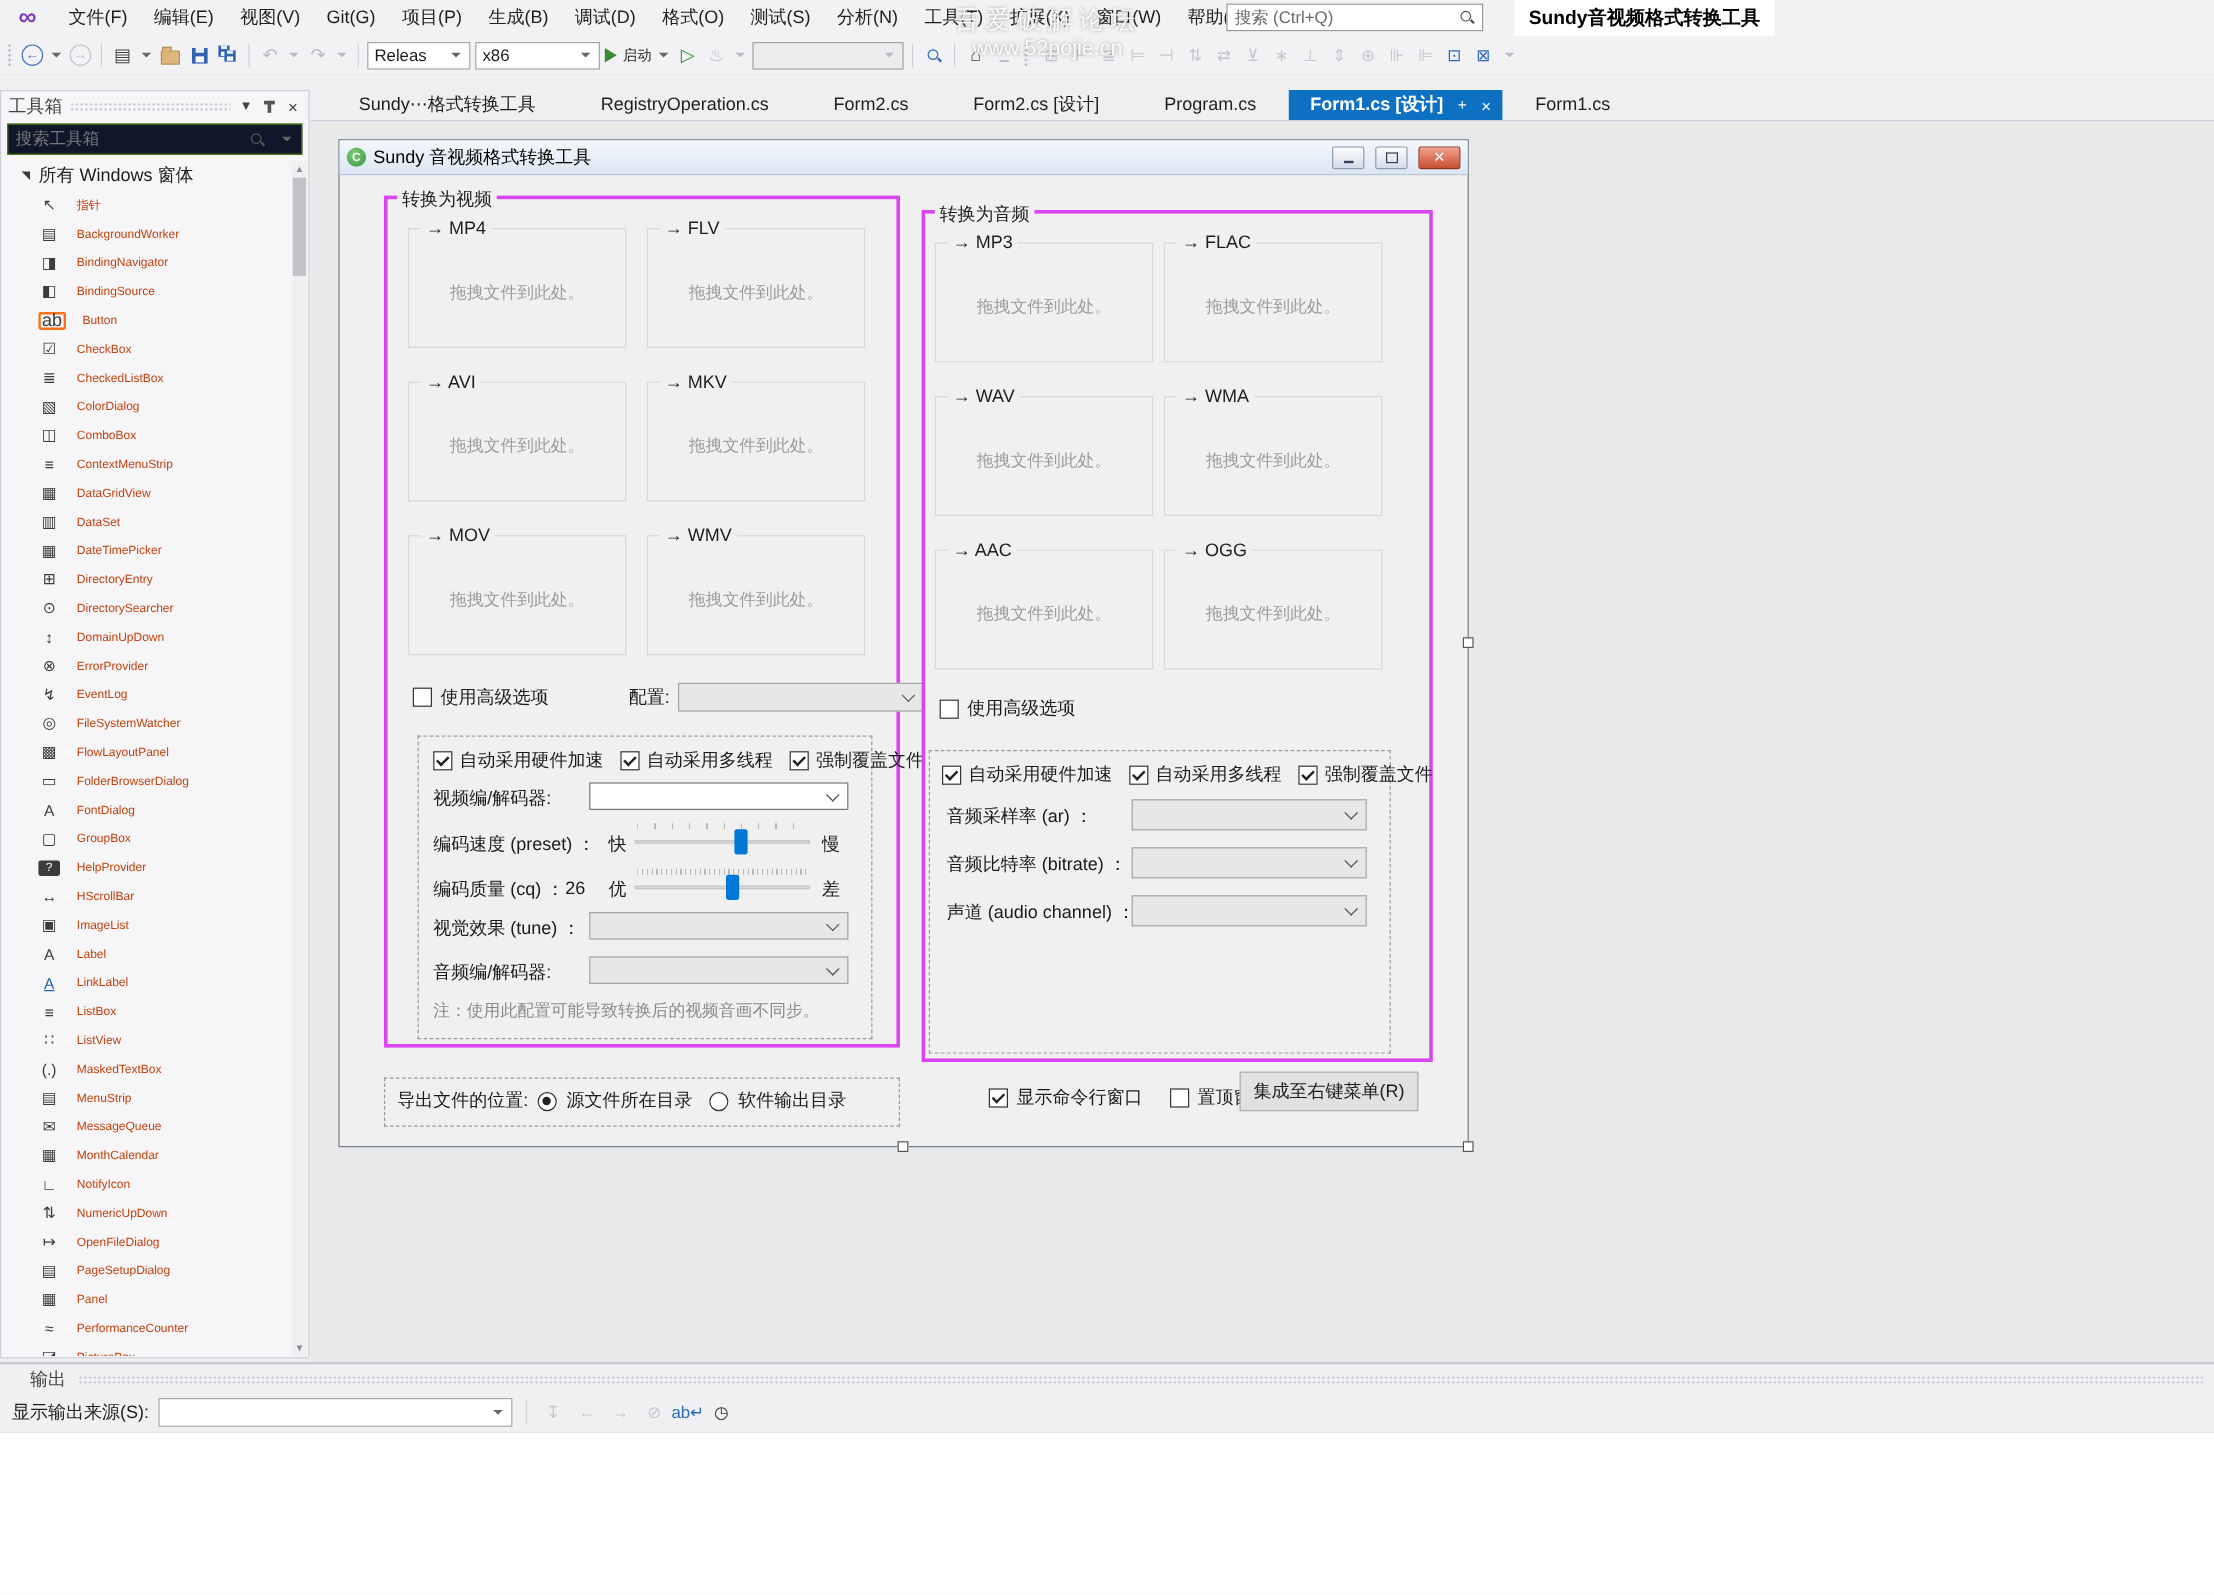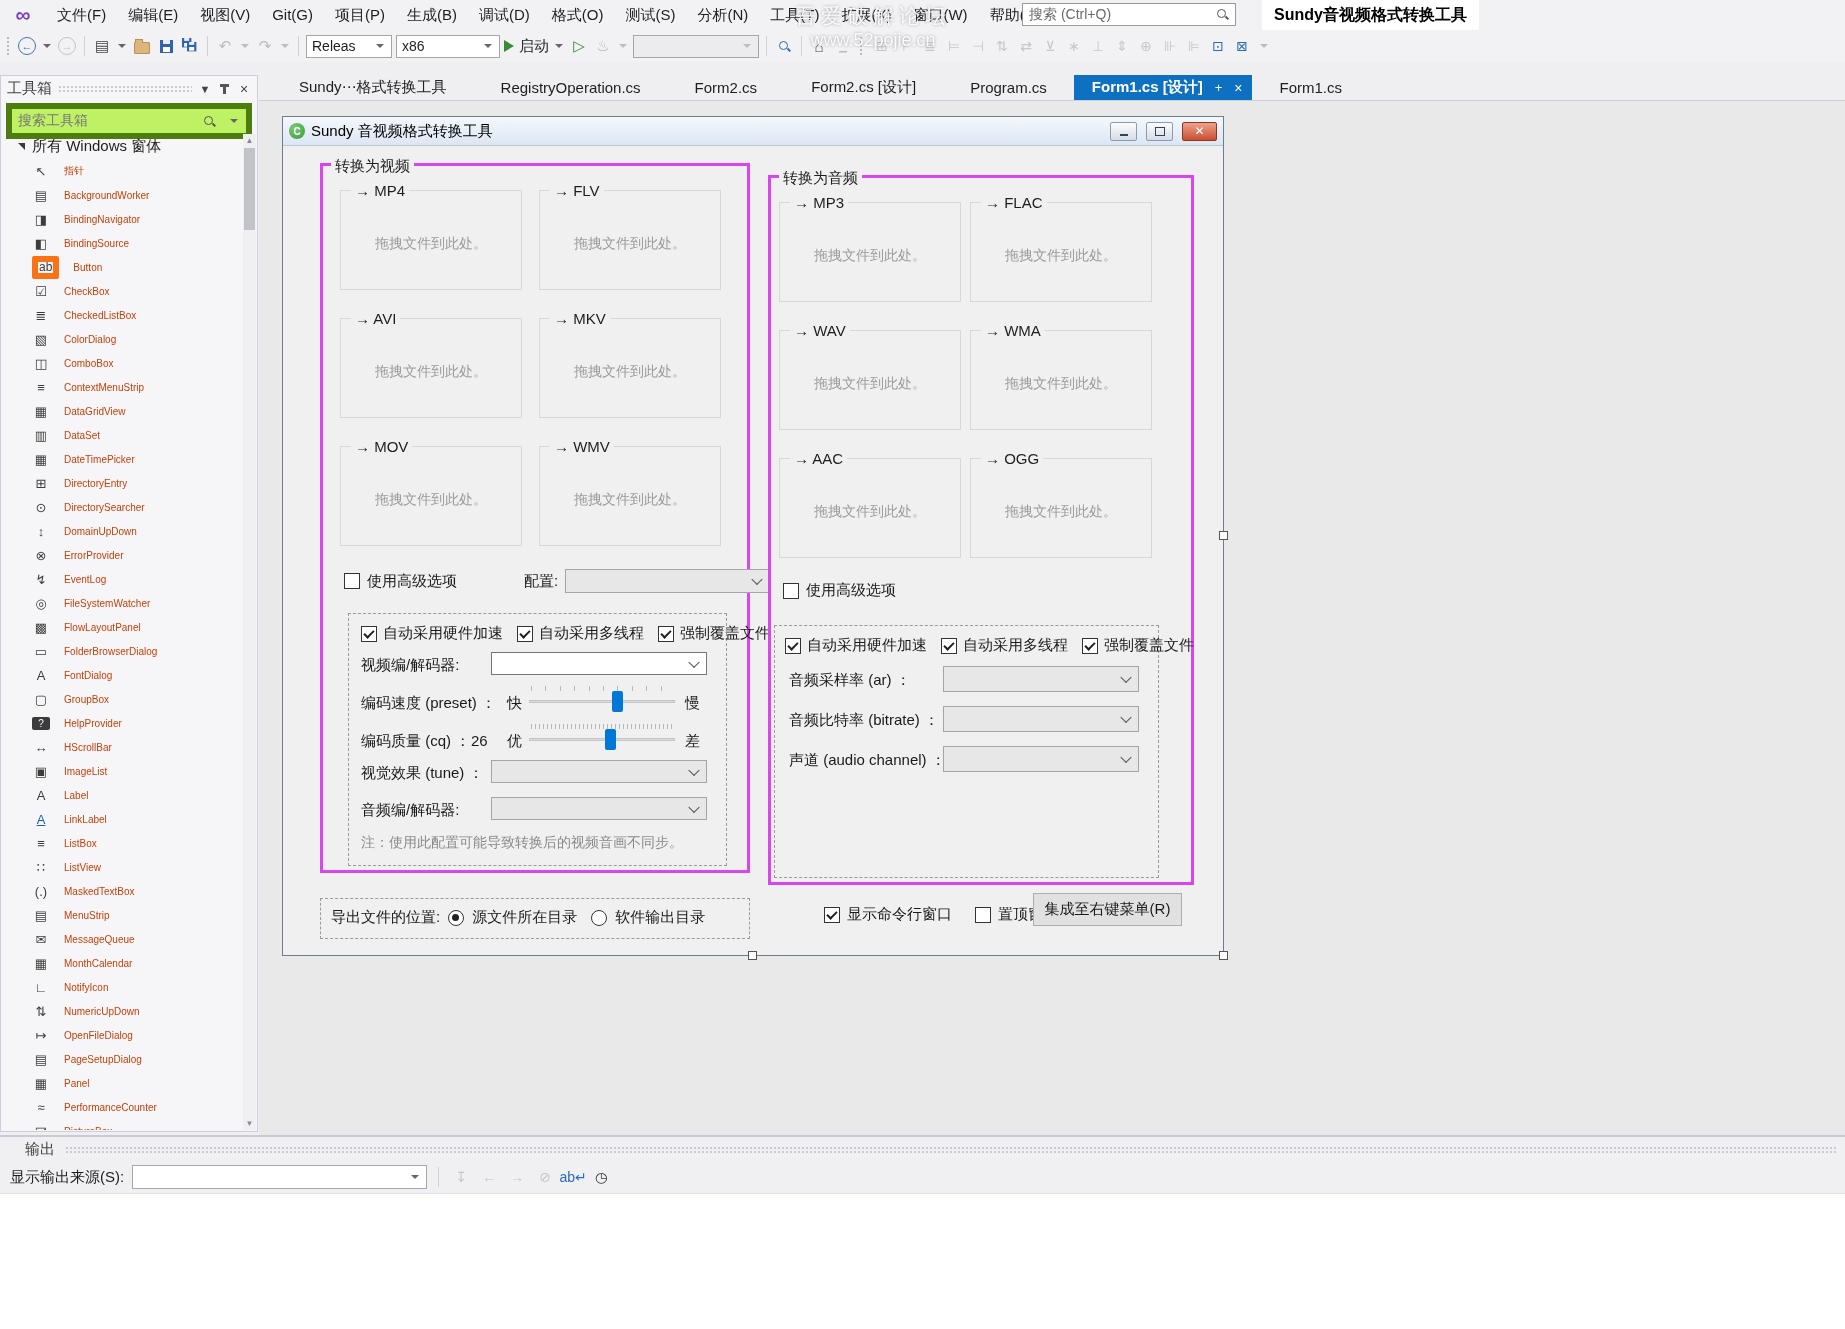--- a/index.html
+++ b/index.html
@@ -54,29 +54,29 @@
   
   .main{position:absolute;top:62px;left:0;right:0;bottom:194px;background:#EFEFF2}
   
   .toolbox{position:absolute;left:0;top:13px;width:258px;bottom:3px;background:#F6F6F8;border:1px solid #CCCEDB;box-sizing:border-box}
   .tbx-head{height:25px;display:flex;align-items:center;padding:0 6px;gap:6px}
   .tbx-title{font-size:15px;color:#444}
   .tbx-tex{flex:1;height:8px;background:radial-gradient(#c9c9d2 .8px,transparent 1px);background-size:4px 4px}
   .tbx-head .hico{color:#444;font-size:11px;width:14px;text-align:center}
   .pinv{width:3px;height:10px;background:#555;position:relative;margin:0 5px}
   .pinv::before{content:"";position:absolute;left:-3px;top:0;width:9px;height:3px;background:#555}
-  .tbx-search{margin:2px 5px;height:24px;background:#bef264;border:6px solid #4d7c0f;display:flex;align-items:center;padding:0 6px;gap:12px}
+  .tbx-search{margin:2px 5px;height:24px;background:#0f172a;border:1px solid #4d7c0f;display:flex;align-items:center;padding:0 6px;gap:12px}
   .tbx-search .ph{flex:1;font-size:14px;color:#777}
   .tbx-list{position:absolute;top:58px;left:1px;right:14px;bottom:1px;overflow:hidden}
   .tbx-group{display:flex;align-items:center;gap:7px;height:25px;padding-left:16px;font-size:15px}
   .tri-open{width:0;height:0;border-left:7px solid transparent;border-top:7px solid #3b3b3b;transform:rotate(0deg)}
   .tbx-item{display:flex;align-items:center;height:24px;padding-left:30px;gap:14px}
   .tbx-ico{width:18px;text-align:center;font-size:13px;color:#3c3c3c;flex:none}
   .tbx-label{font-size:10px;color:#c2410c;white-space:nowrap}
-  .c-box{font-size:12px;border:6px solid #f97316;border-radius:2px;line-height:11px;padding:0 1px;width:auto !important}
+  .c-box{font-size:15px;border:2px solid #f97316;border-radius:2px;line-height:11px;padding:0 1px;width:auto !important}
   .c-qbox{background:#3b3b3b;color:#fff !important;font-size:10px;border-radius:2px;line-height:13px}
   .c-link{color:#1e62a9 !important;text-decoration:underline}
   .tbx-scroll{position:absolute;top:58px;right:1px;width:13px;bottom:1px;background:#F0F0F2}
   .tbx-scroll .ar{height:13px;color:#868999;font-size:8px;text-align:center;line-height:13px}
   .tbx-scroll .ar.down{position:absolute;bottom:0;width:100%}
   .tbx-thumb{position:absolute;top:14px;left:1px;width:11px;height:82px;background:#C2C3C9}
   
   .tabstrip{position:absolute;left:259px;top:13px;right:0;height:25px;display:flex;padding-left:13px}
   .tab{height:25px;display:flex;align-items:center;padding:0 27px;font-size:15px;color:#1e1e1e;white-space:nowrap}
   .tab.active{background:#0E70C0;color:#fff;font-weight:bold;padding:0 10px 0 18px;gap:12px}
@@ -205,21 +205,21 @@
     <span class="caret dim"></span>
     <span class="tsep"></span>
     <div class="combo" style="width:86px">
       <span>Releas</span>
       <span class="caret"></span>
     </div>
     <div class="combo" style="width:104px">
       <span>x86</span>
       <span class="caret"></span>
     </div>
-    <span class="tbtn" style="gap:5px;color:#1e1e1e;font-size:15px">
+    <span class="tbtn" style="gap:5px;color:#1e1e1e;font-size:12px">
       <span class="playtri"></span>
       <span>启动</span>
     </span>
     <span class="caret"></span>
     <span class="tbtn playoutline">▷</span>
     <span class="tbtn dim">♨</span>
     <span class="caret dim"></span>
     <div class="combo" style="width:126px;background:#ECECEF">
       <span></span>
       <span class="caret dim"></span>

